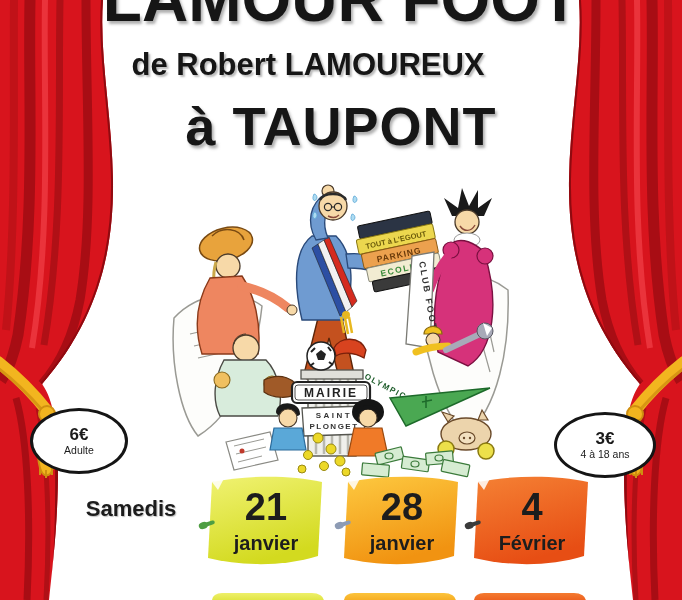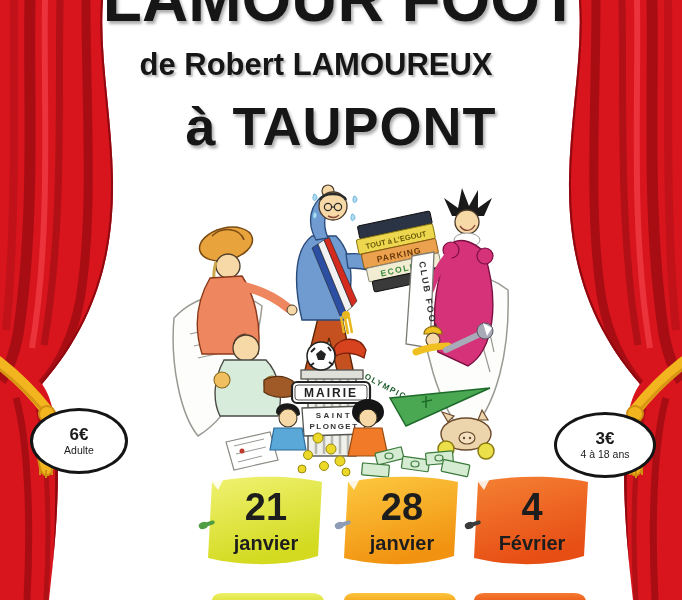--- a/index.html
+++ b/index.html
@@ -12,21 +12,20 @@
   .curtain.right { right:0; }
   .cut-title {
     position:absolute; top:-38px; left:50%; transform:translateX(-50%);
     font-size:64px; font-weight:bold; color:#161616; white-space:nowrap;
     letter-spacing:0px; text-shadow:2px 3px 3px rgba(110,110,110,0.55);
   }
   .byline {
     position:absolute; top:47px; left:0; width:616px; text-align:center;
     font-size:31px; font-weight:bold; color:#161616;
     text-shadow:2px 2px 2px rgba(120,120,120,0.5);
-    padding-left:8px;
   }
   .location {
     position:absolute; top:95px; left:0; width:682px; text-align:center;
     font-size:54px; font-weight:bold; color:#161616; letter-spacing:1px;
     text-shadow:2px 3px 3px rgba(110,110,110,0.55);
   }
   .cartoon { position:absolute; left:168px; top:166px; width:346px; height:312px; }
   .cartoon text { font-family:"Liberation Sans", sans-serif; }
   .price-badge {
     position:absolute; display:flex; flex-direction:column; align-items:center;
@@ -289,20 +288,21 @@
   <div class="price-badge adult">
     <div class="price-amount">6€</div>
     <div class="price-label">Adulte</div>
   </div>
   <div class="price-badge child">
     <div class="price-amount">3€</div>
     <div class="price-label">4 à 18 ans</div>
   </div>
 
   <div class="schedule">
+    <div>Samedis</div>
   </div>
 
   <svg class="note n1" viewBox="0 0 136 104">
     <defs>
         <linearGradient id="noteg0" x1="0" y1="0" x2="0.35" y2="1">
       <stop offset="0" stop-color="#f0f272"></stop>
       <stop offset="1" stop-color="#d3da1f"></stop>
     </linearGradient>
       </defs>
     <path d="M14,10 C50,3 92,3 124,10 L120,84 C84,95 44,94 10,86 Z" fill="url(#noteg0)"></path>

